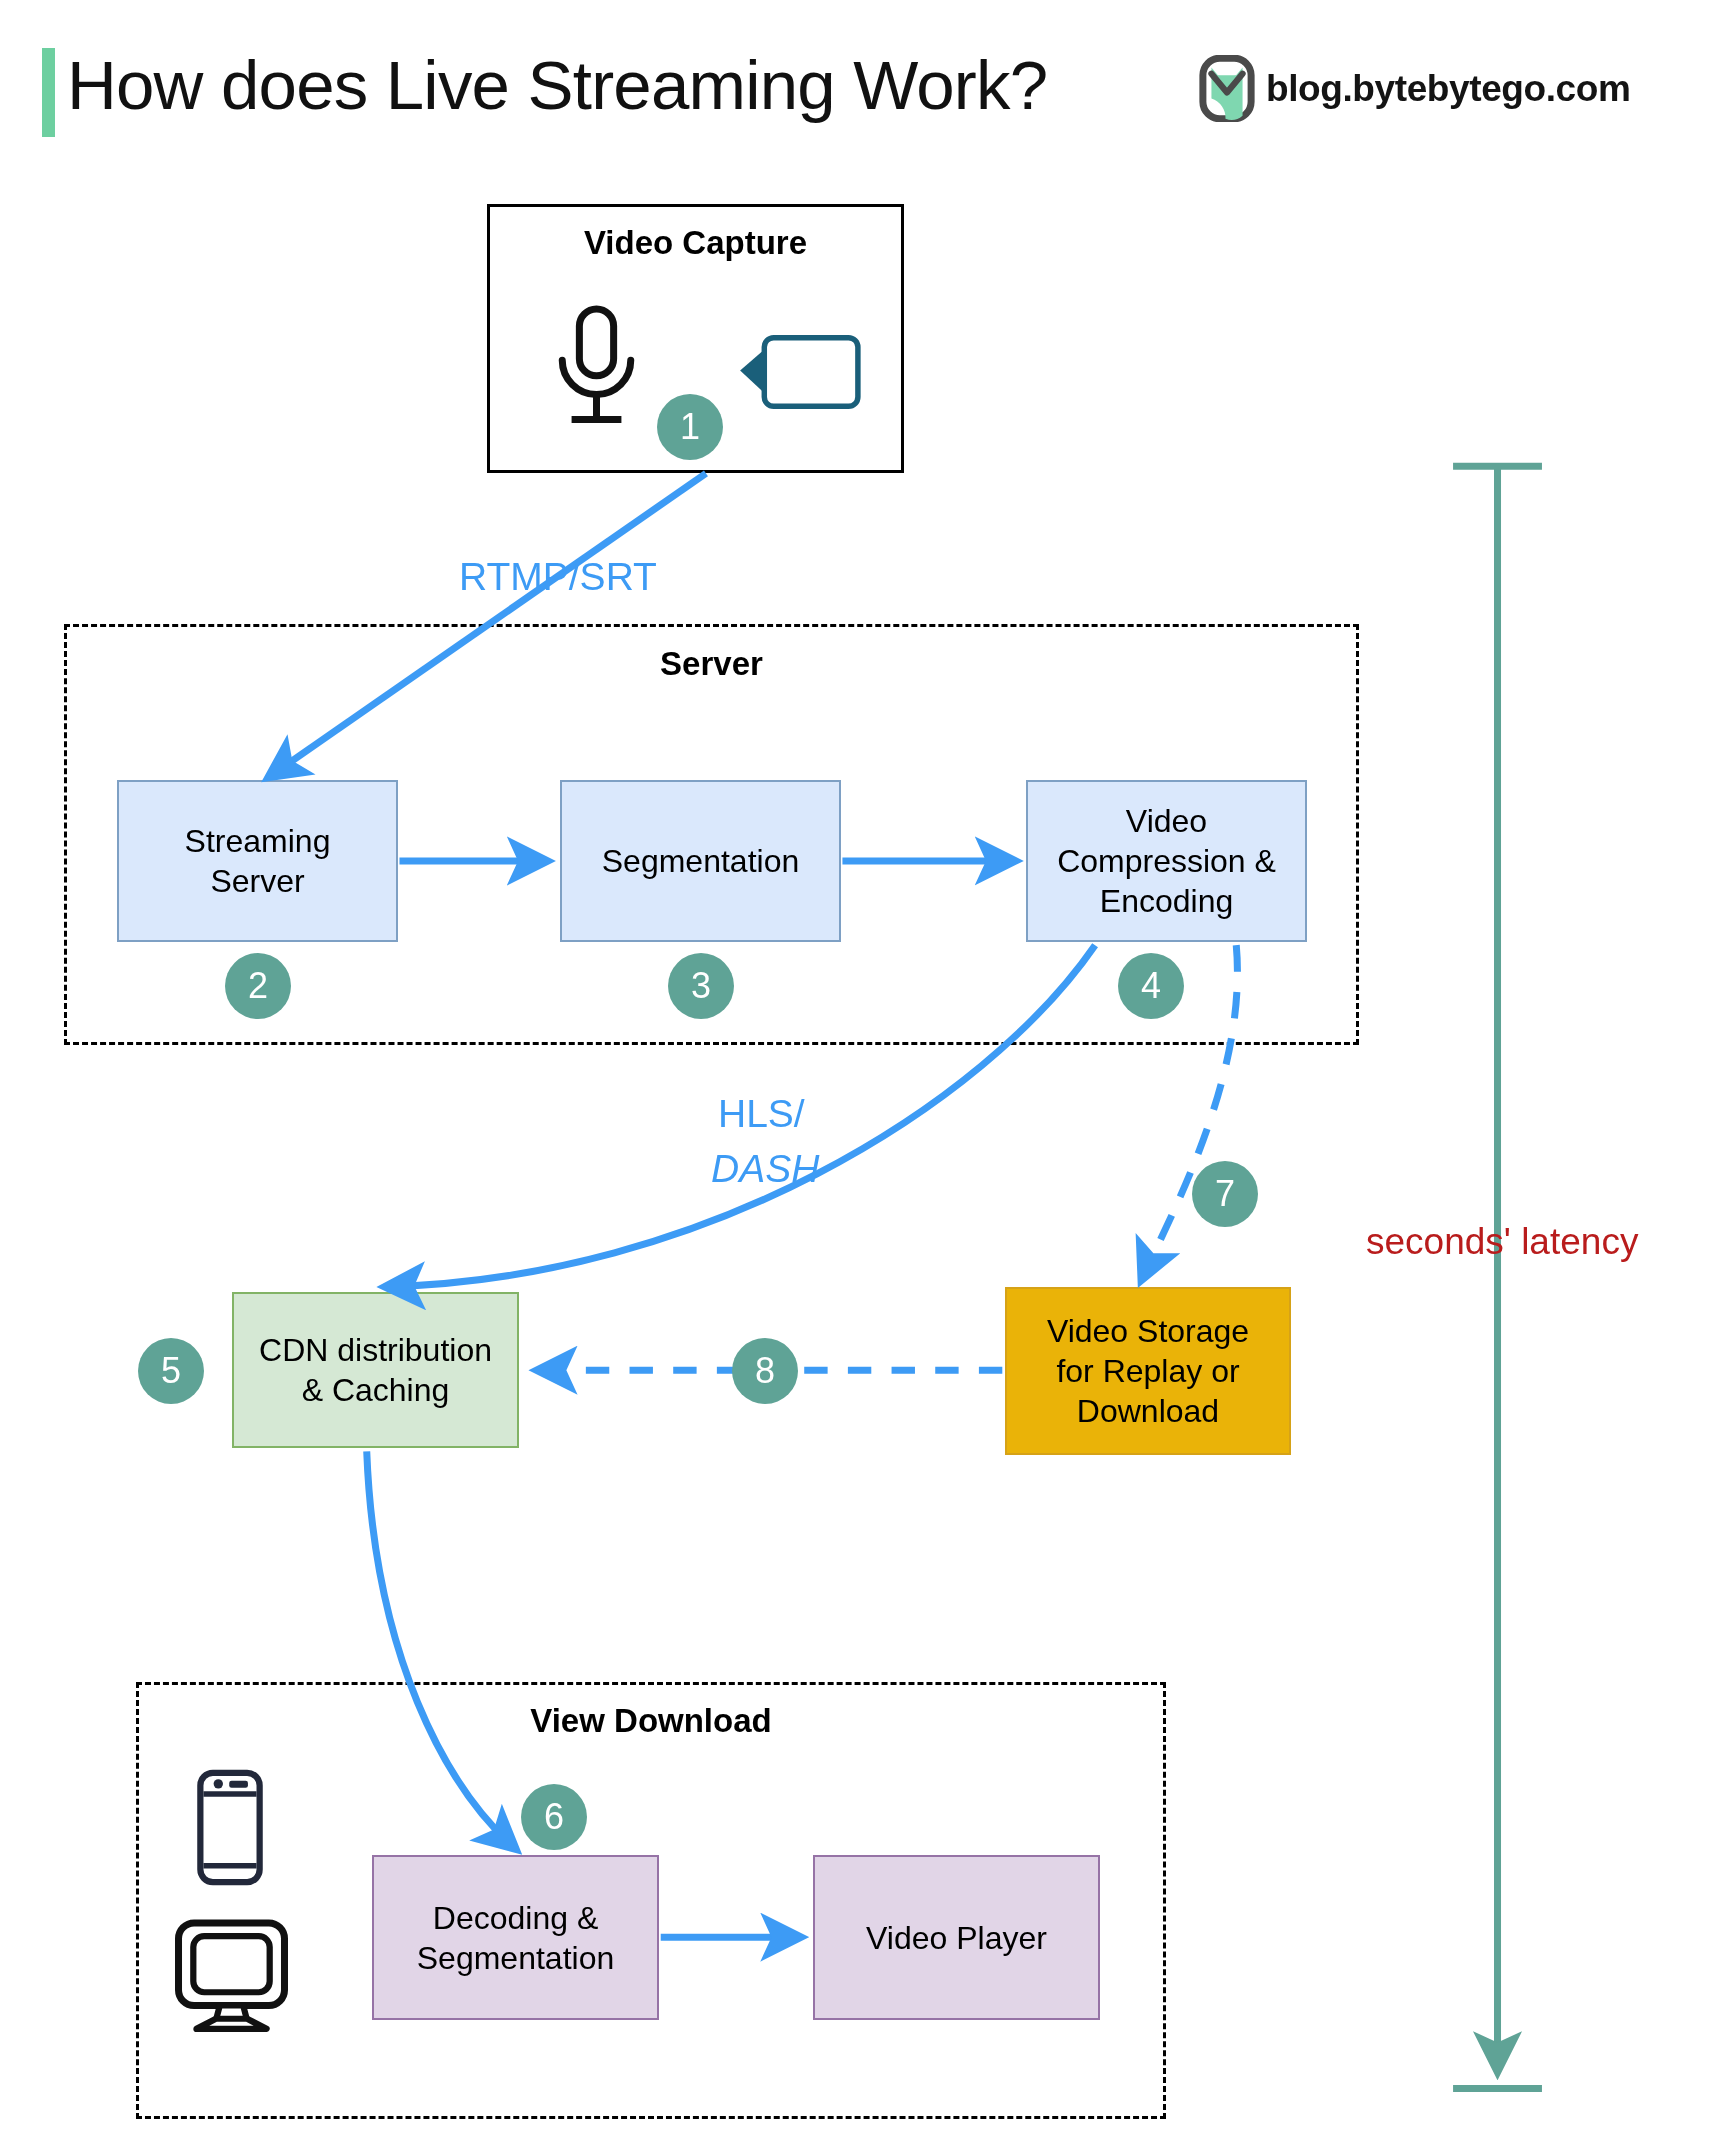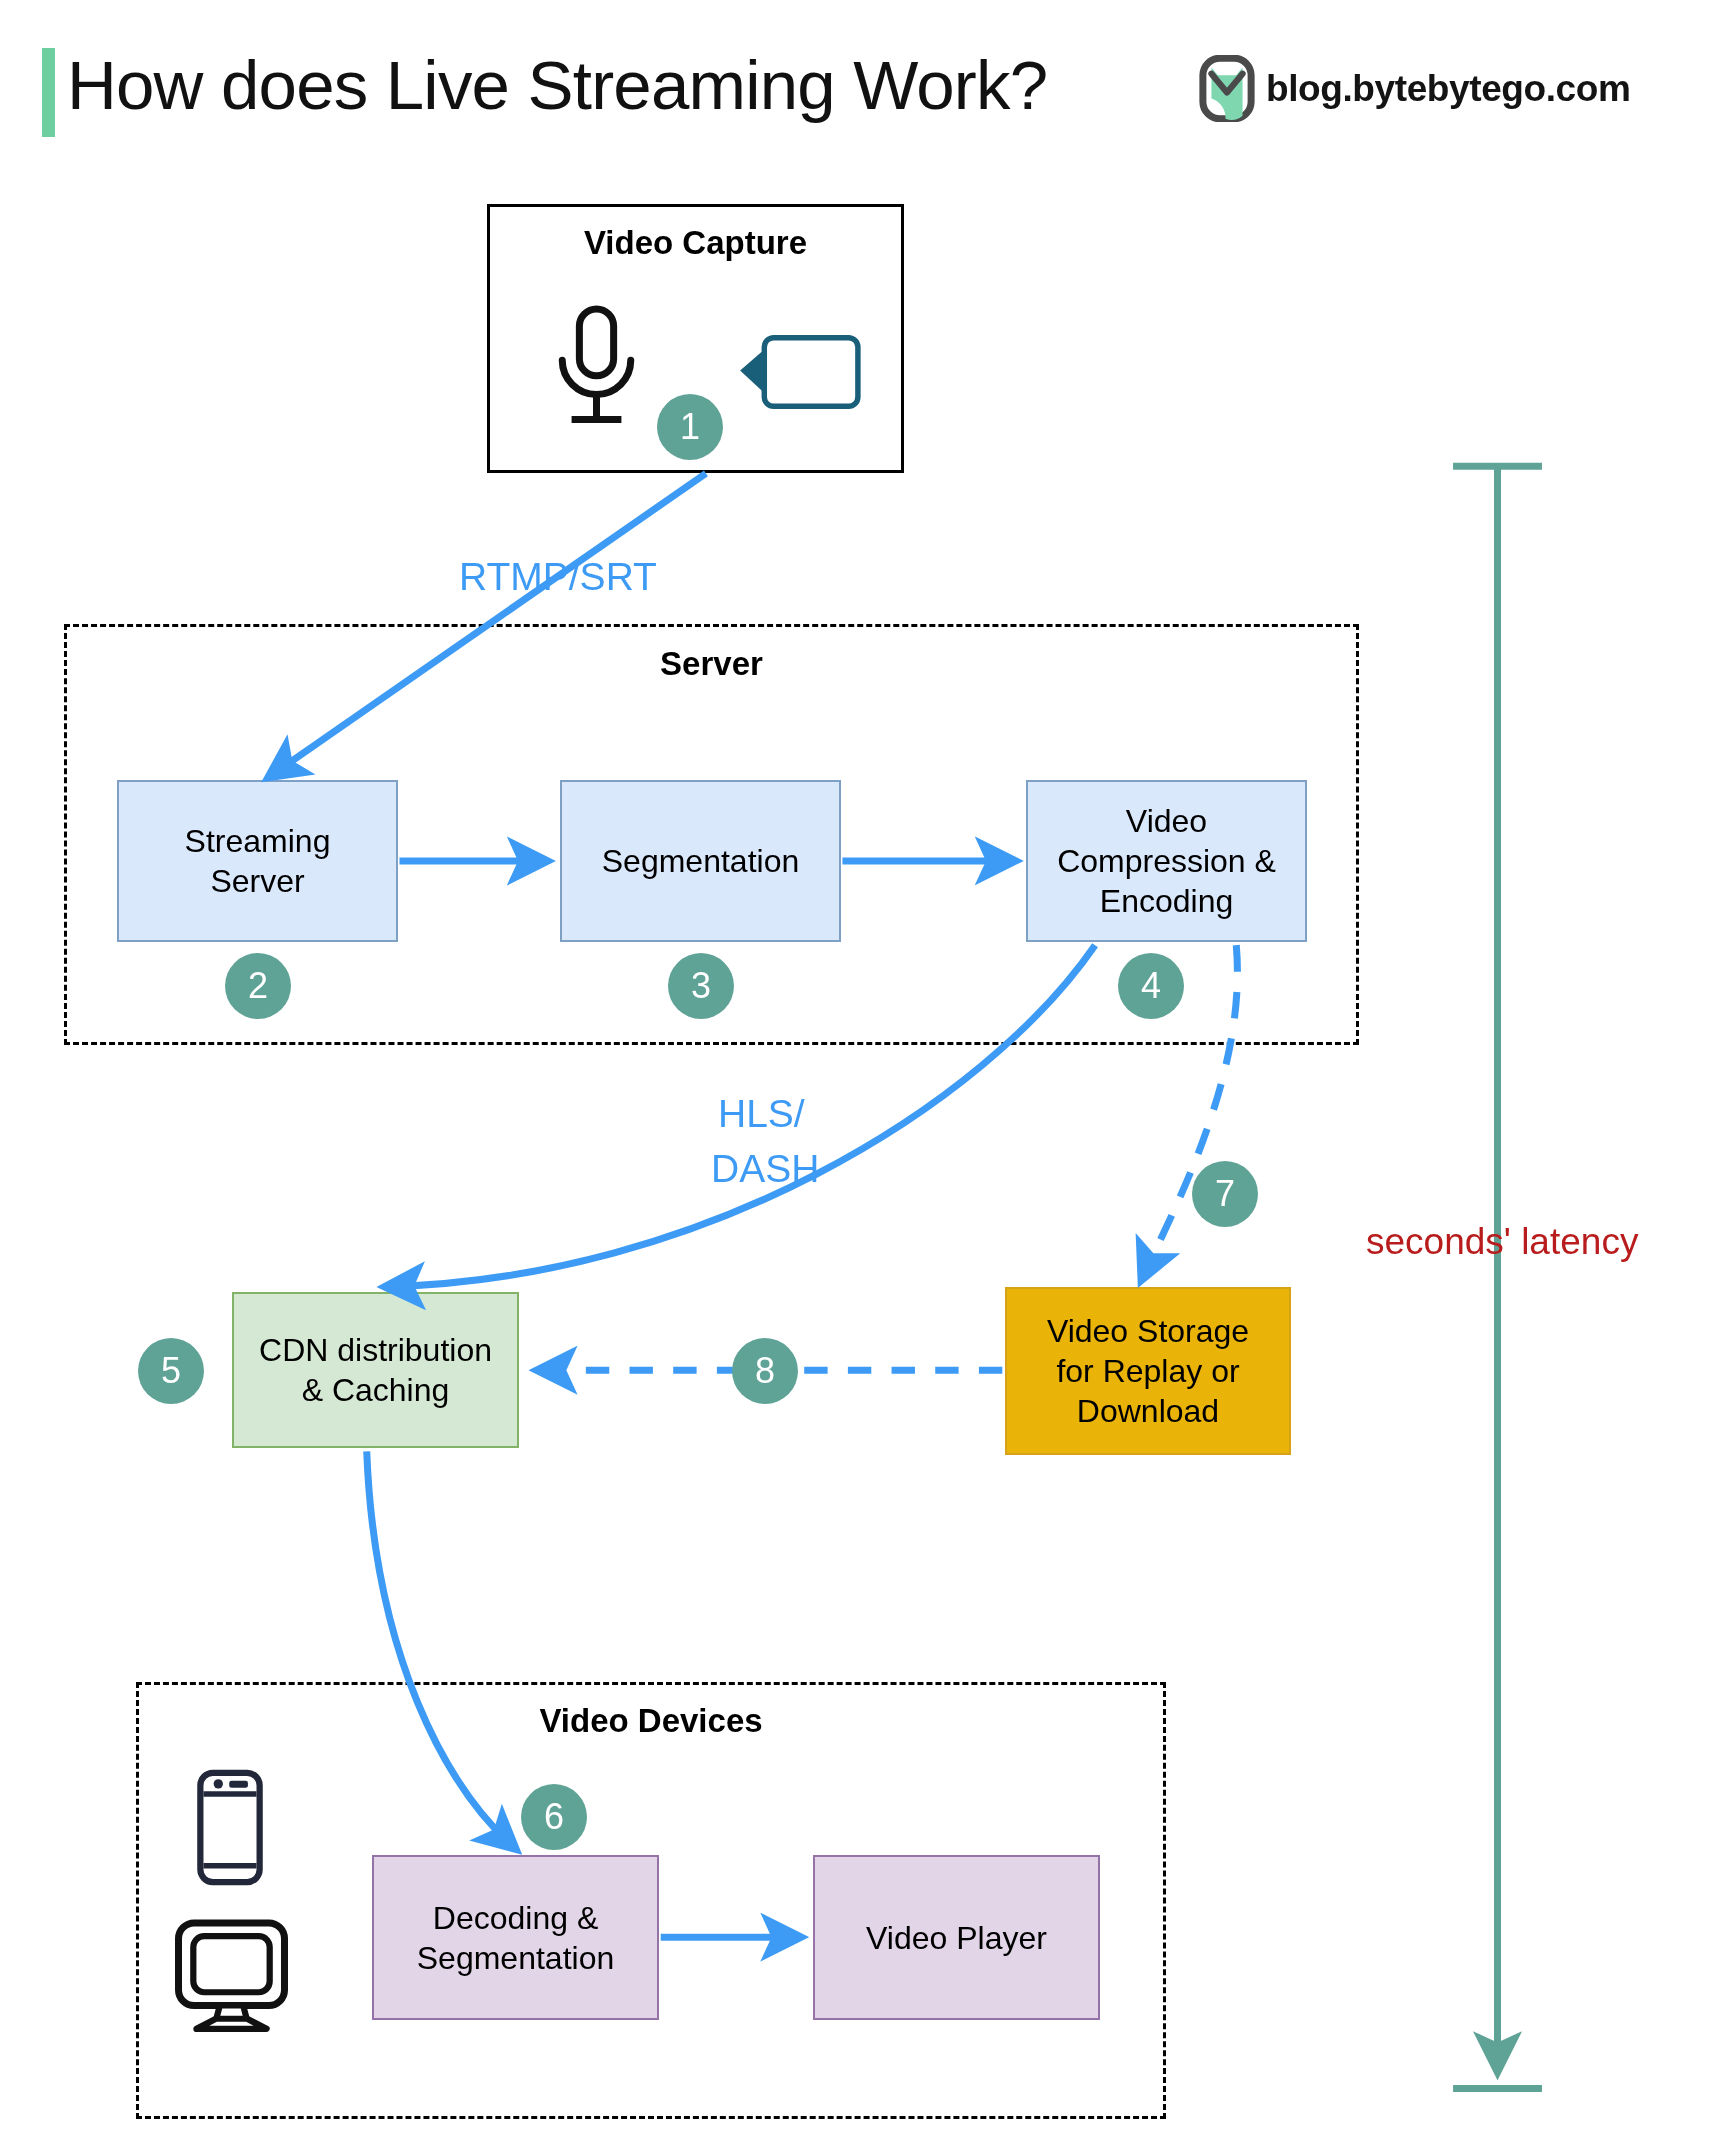--- a/index.html
+++ b/index.html
@@ -116,21 +116,21 @@
 
   <div class="node orange" style="left:1005px;top:1287px;width:286px;height:168px;">
     <span>
       <span>Video Storage</span>
       <span>for Replay or</span>
       <span>Download</span>
     </span>
   </div>
 
   <div class="dash-box" style="left:136px;top:1682px;width:1030px;height:437px;"></div>
-  <div class="group-title" style="left:136px;top:1702px;width:1030px;">Video Devices</div>
+  <div class="group-title" style="left:136px;top:1702px;width:1030px;">View Download</div>
 
   <span style="position:absolute;left:191px;top:1769px;">
     <svg width="78" height="117" viewBox="0 0 100 150">
       <rect x="12" y="5" width="76" height="140" rx="16" ry="16" fill="#ffffff" stroke="#22283a" stroke-width="8"></rect>
       <line x1="16" y1="32" x2="84" y2="32" stroke="#22283a" stroke-width="7"></line>
       <line x1="16" y1="124" x2="84" y2="124" stroke="#22283a" stroke-width="7"></line>
       <circle cx="35" cy="19" r="6" fill="#22283a"></circle>
       <rect x="49" y="15" width="24" height="9" rx="3" fill="#22283a"></rect>
     </svg>
   </span>
@@ -181,21 +181,21 @@
 
     <path d="M847,2484 L1025,2484" fill="none" stroke="#3d9bf5" stroke-width="9" marker-end="url(#ah)"></path>
 
     <line x1="1863" y1="598" x2="1977" y2="598" stroke="#5fa396" stroke-width="9"></line>
     <line x1="1920" y1="598" x2="1920" y2="2655" stroke="#5fa396" stroke-width="9" marker-end="url(#ahg)"></line>
     <line x1="1863" y1="2678" x2="1977" y2="2678" stroke="#5fa396" stroke-width="9"></line>
   </svg>
 
   <div class="edge-label" style="left:459px;top:555px;">RTMP/SRT</div>
   <div class="edge-label" style="left:718px;top:1092px;">HLS/</div>
-  <div class="edge-label" style="left:711px;top:1147px;">DASH</div>
+  <div class="edge-label" style="left:711px;top:1147px;font-style:italic;">DASH</div>
 
   <div class="latency-label" style="left:1366px;top:1221px;">seconds' latency</div>
 
   <div class="badge" style="left:657px;top:394px;">1</div>
   <div class="badge" style="left:225px;top:953px;">2</div>
   <div class="badge" style="left:668px;top:953px;">3</div>
   <div class="badge" style="left:1118px;top:953px;">4</div>
   <div class="badge" style="left:138px;top:1338px;">5</div>
   <div class="badge" style="left:521px;top:1784px;">6</div>
   <div class="badge" style="left:1192px;top:1161px;">7</div>

